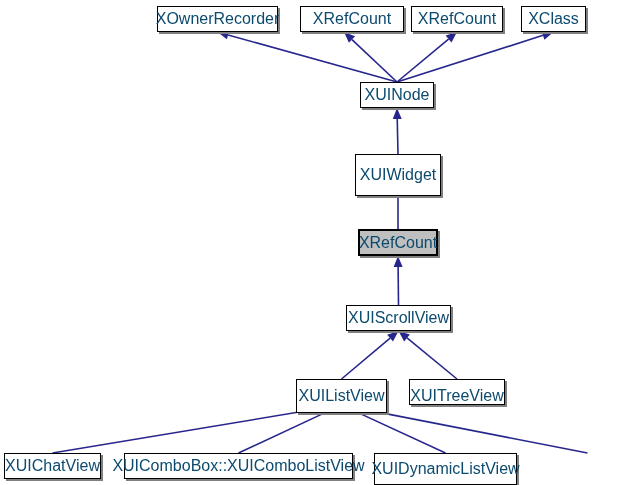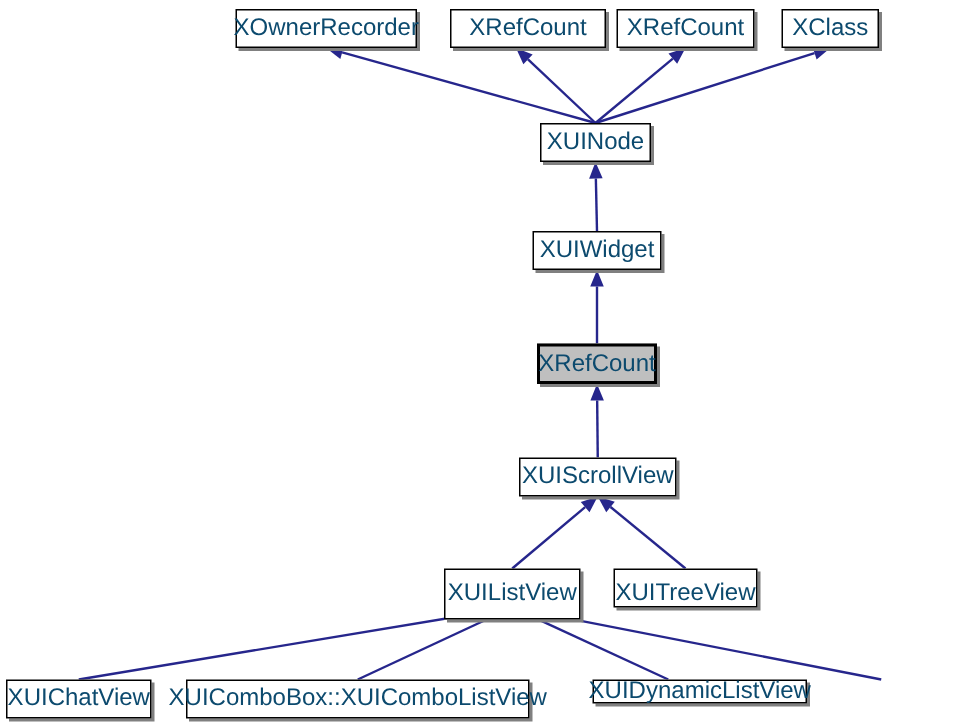--- a/index.html
+++ b/index.html
@@ -115,37 +115,37 @@
     </div>
     <div class="node" style="left: 411px; top: 6px; width: 92px; height: 26px;">
       <span class="node-label">XRefCount</span>
     </div>
     <div class="node" style="left: 360px; top: 82px; width: 74px; height: 26px;">
       <span class="node-label">XUINode</span>
     </div>
     <div class="node" style="left: 521px; top: 6px; width: 65px; height: 26px;">
       <span class="node-label">XClass</span>
     </div>
-    <div class="node" style="left: 355px; top: 154px; width: 86px; height: 26px;">
+    <div class="node" style="left: 355px; top: 154px; width: 86px; height: 42px;">
       <span class="node-label">XUIWidget</span>
     </div>
     <div class="node highlight" style="left: 358px; top: 229px; width: 80px; height: 27px;">
       <span class="node-label">XRefCount</span>
     </div>
     <div class="node" style="left: 346px; top: 305px; width: 105px; height: 26px; text-align: center;">
       <span class="node-label">XUIScrollView</span>
     </div>
     <div class="node" style="left: 296px; top: 379px; width: 91px; height: 34px;">
       <span class="node-label">XUIListView</span>
     </div>
     <div class="node" style="left: 409px; top: 379px; width: 96px; height: 26px; align-items: flex-end;">
       <span class="node-label">XUITreeView</span>
     </div>
     <div class="node" style="left: 4px; top: 453px; width: 97px; height: 26px;">
       <span class="node-label">XUIChatView</span>
     </div>
     <div class="node" style="left: 124px; top: 453px; width: 229px; height: 26px;">
       <span class="node-label">XUIComboBox::XUIComboListView</span>
     </div>
-    <div class="node" style="left: 395px; top: 453px; width: 143px; height: 16px;">
+    <div class="node" style="left: 374px; top: 453px; width: 143px; height: 32px;">
       <span class="node-label">XUIDynamicListView</span>
     </div>
   </div>
 
 </body></html>

